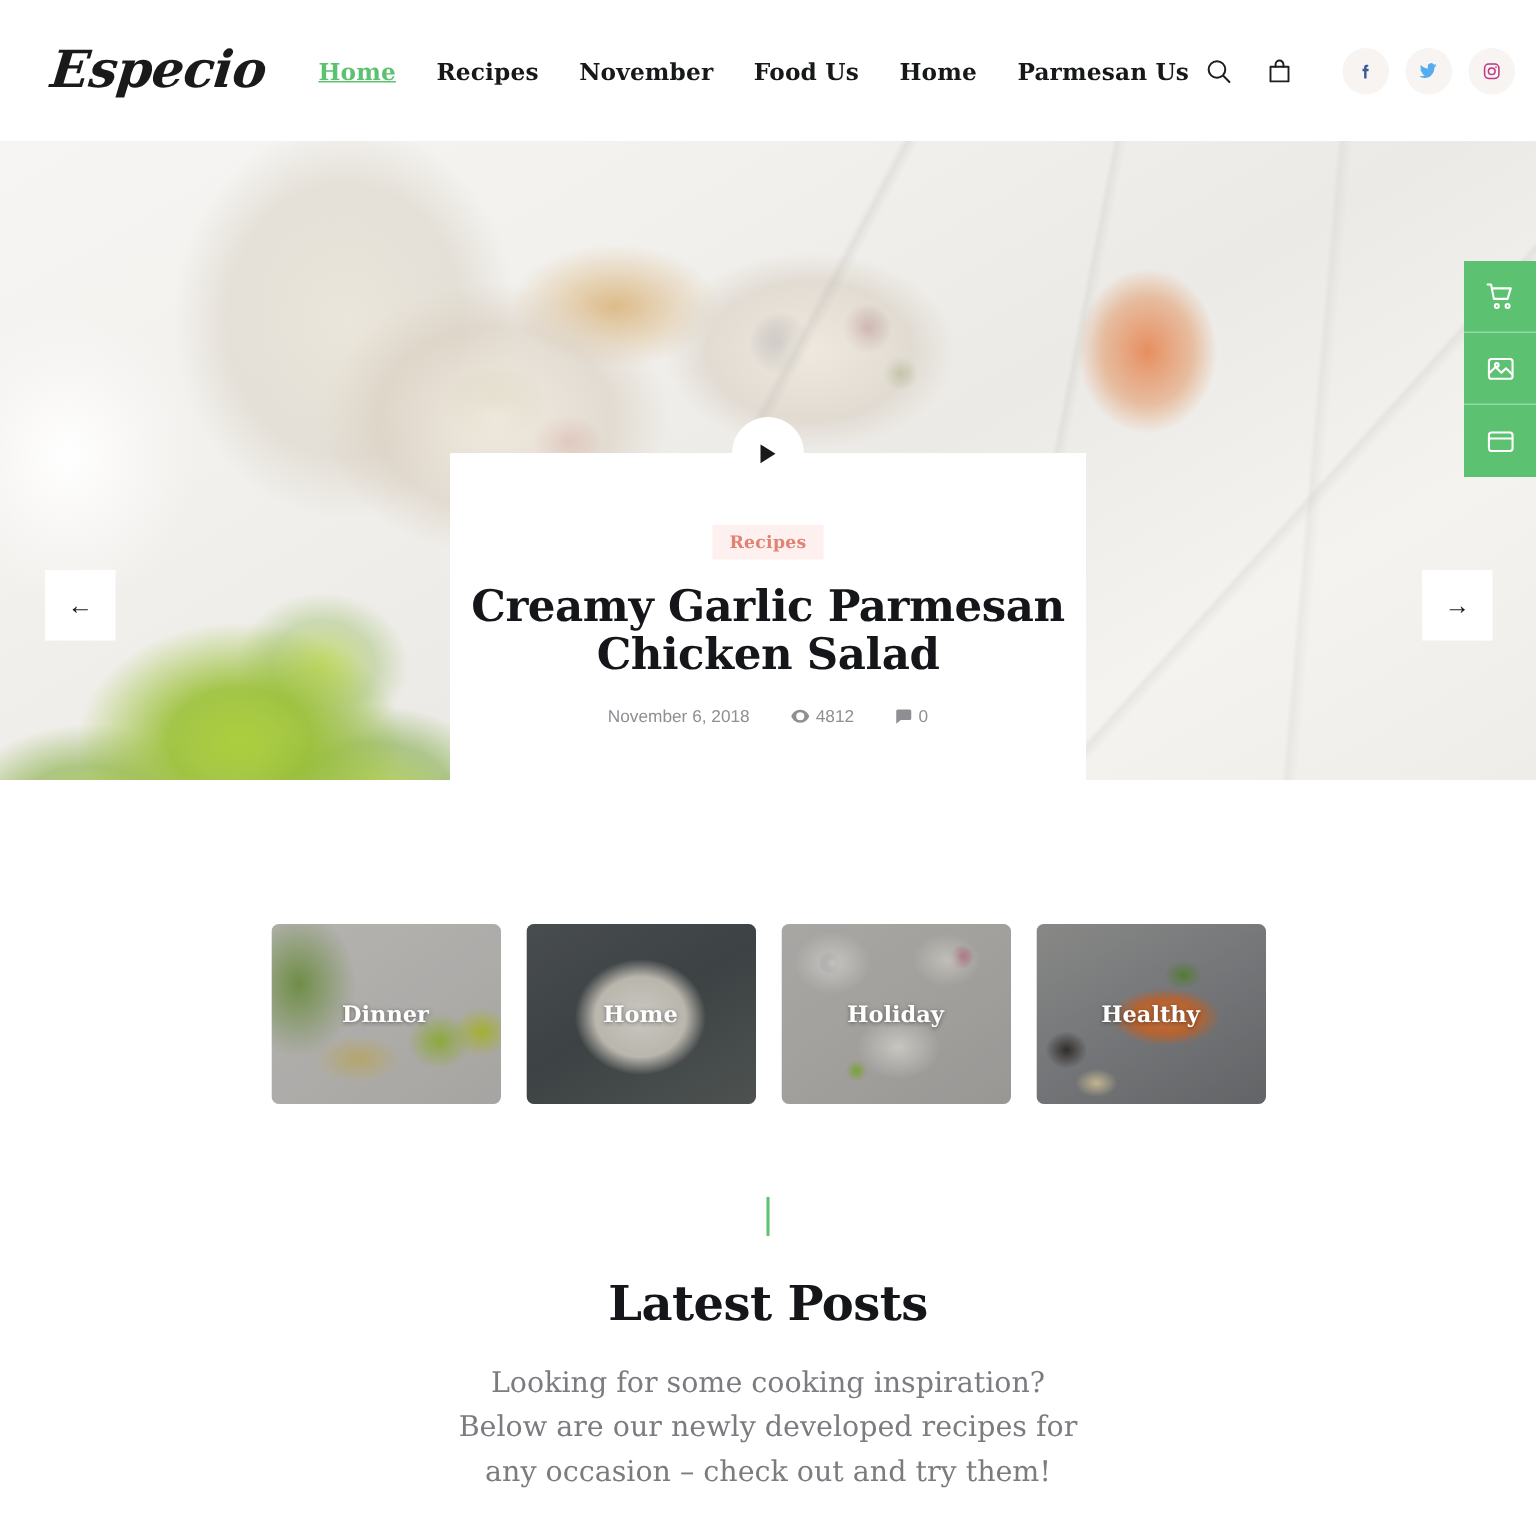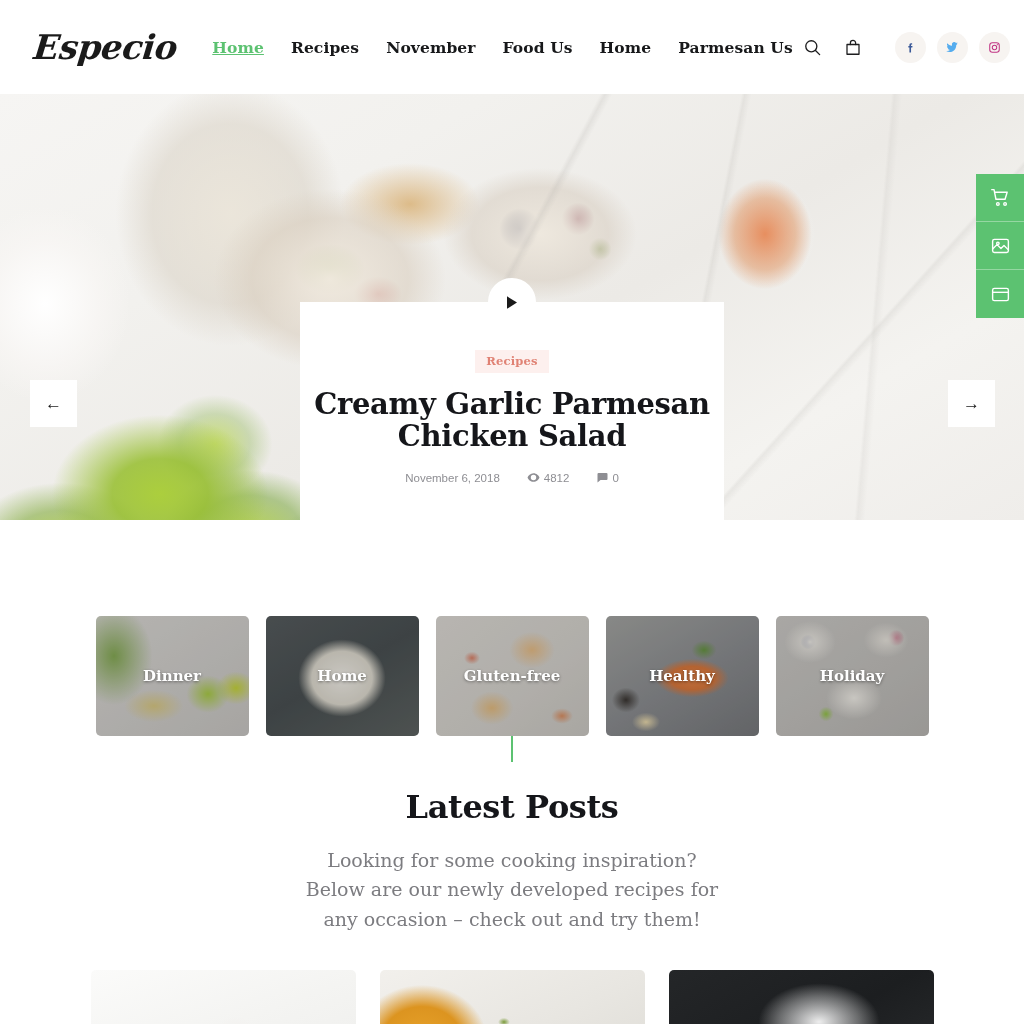--- a/index.html
+++ b/index.html
@@ -324,21 +324,21 @@
       radial-gradient(ellipse 32px 26px at 34px 26px, #efece4 0%, rgba(220,215,205,0) 80%),
       radial-gradient(ellipse 28px 22px at 110px 24px, #e8e4db 0%, rgba(215,210,200,0) 80%),
       radial-gradient(ellipse 34px 26px at 78px 82px, #f1eee6 0%, rgba(220,216,206,0) 82%),
       radial-gradient(circle 10px at 120px 22px, #b3355a 0%, rgba(179,53,90,0) 82%),
       radial-gradient(circle 9px at 32px 26px, #2f3b72 0%, rgba(47,59,114,0) 82%),
       radial-gradient(circle 9px at 50px 98px, #8ebf3c 0%, rgba(142,191,60,0) 82%),
       linear-gradient(145deg, #c9c7c2 0%, #bfbdb8 55%, #b5b3ae 100%);
   }
 
   
-  .latest-section { text-align: center; }
+  .latest-section { text-align: center; padding-top: 62px; }
 
   .divider-line {
     width: 2px;
     height: 26px;
     background: #5cc271;
     margin: 0 auto 26px;
   }
 
   .section-title {
     font-family: "DejaVu Serif", serif;
@@ -520,36 +520,31 @@
     <div class="shade"></div>
     <span class="cat-label">Dinner</span>
   </div>
 
   <div class="cat-card">
     <div class="cat-photo cat-food"></div>
     <div class="shade"></div>
     <span class="cat-label">Home</span>
   </div>
 
+
   <div class="cat-card">
-    <div class="cat-photo cat-gluten"></div>
+    <div class="cat-photo cat-holiday"></div>
     <div class="shade"></div>
-    <span class="cat-label">Gluten-free</span>
+    <span class="cat-label">Holiday</span>
   </div>
 
   <div class="cat-card">
     <div class="cat-photo cat-healthy"></div>
     <div class="shade"></div>
     <span class="cat-label">Healthy</span>
-  </div>
-
-  <div class="cat-card">
-    <div class="cat-photo cat-holiday"></div>
-    <div class="shade"></div>
-    <span class="cat-label">Holiday</span>
   </div>
 
 </section>
 
 <section class="latest-section">
   <div class="divider-line"></div>
   <h2 class="section-title">Latest Posts</h2>
   <p class="section-sub">Looking for some cooking inspiration? Below are our newly developed recipes for any occasion – check out and try them!</p>
 </section>
 

